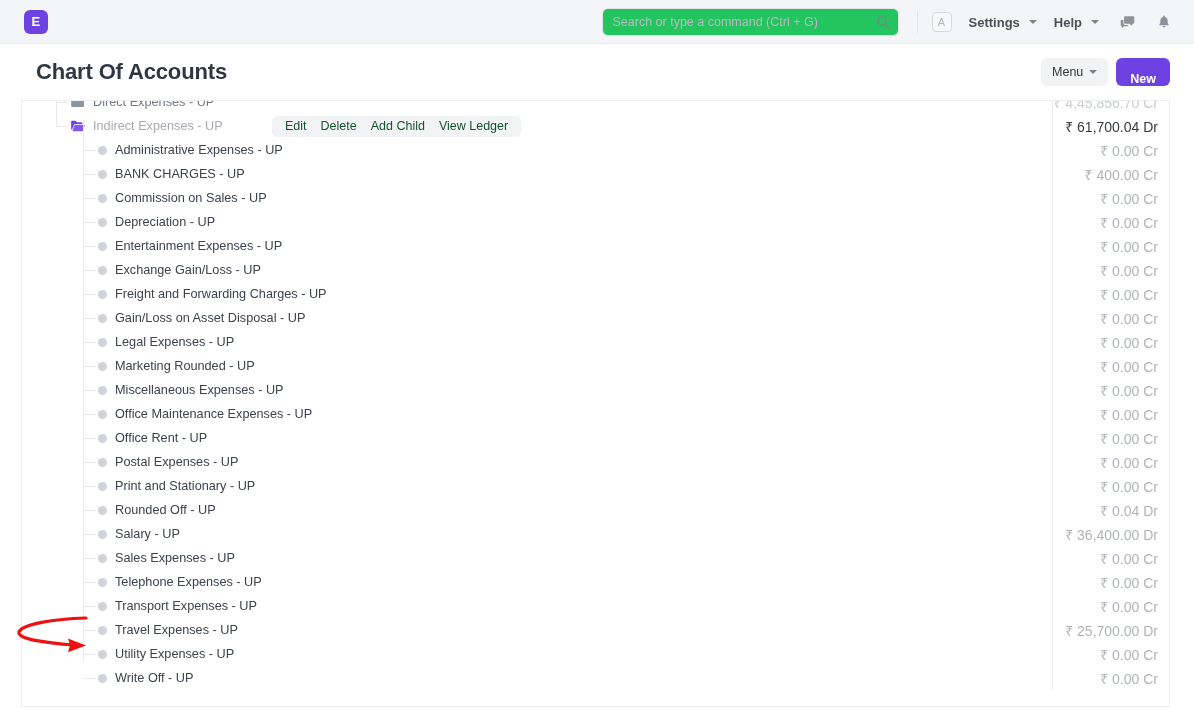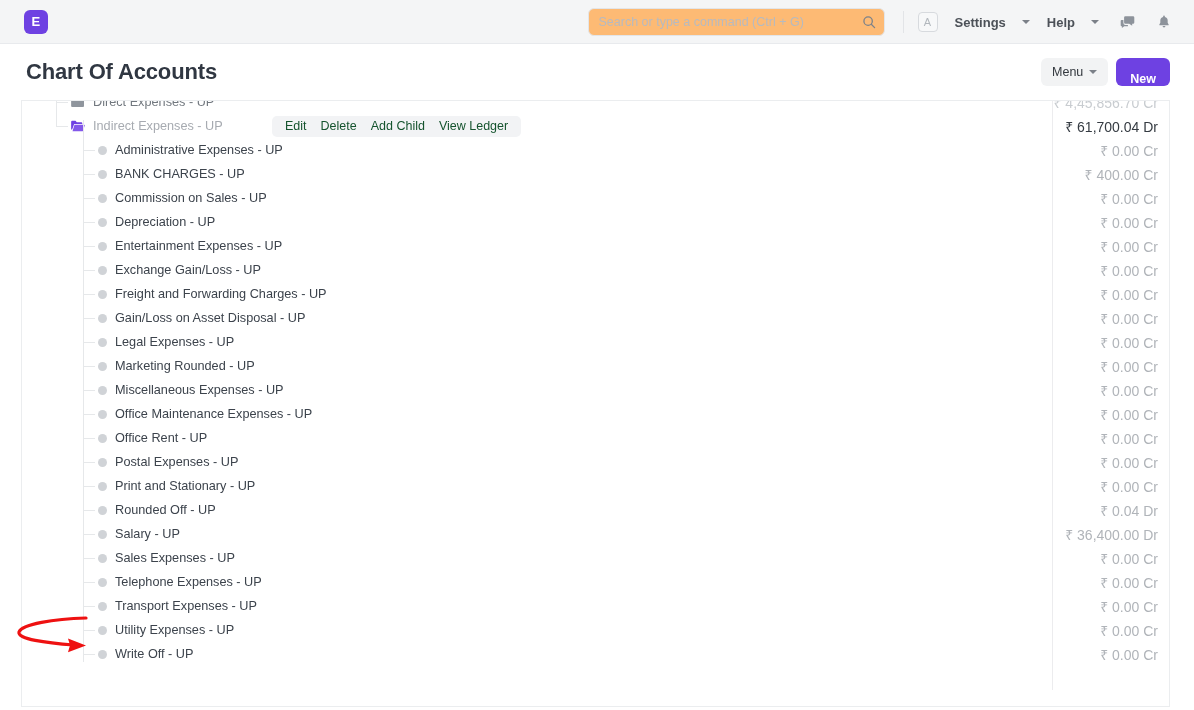--- a/index.html
+++ b/index.html
@@ -38,21 +38,21 @@
     align-items: center;
   }
   .search-wrap {
     position: relative;
     width: 297px; height: 28px;
   }
   .search-input {
     width: 100%; height: 100%;
     border: 1px solid #e3e5e8;
     border-radius: 6px;
-    background: #fdba74;
+    background: #22c55e;
     font-size: 12.5px;
     color: #4a4f55;
     padding: 0 30px 0 10px;
     font-family: "Liberation Sans", sans-serif;
     outline: none;
   }
   .search-input::placeholder { color: #b6bac0; }
   .search-ico {
     position: absolute;
     right: 9px; top: 50%;
@@ -74,21 +74,21 @@
     font-size: 11px;
     display: flex; align-items: center; justify-content: center;
   }
   .nav-item {
     margin-left: 17px;
     font-size: 13px;
     font-weight: bold;
     color: #4c5158;
     display: flex;
     align-items: center;
-    gap: 16px;
+    gap: 9px;
     cursor: pointer;
   }
   .caret {
     width: 0; height: 0;
     border-left: 4px solid transparent;
     border-right: 4px solid transparent;
     border-top: 4.5px solid #7b8088;
   }
   .nav-ico {
     margin-left: 20px;
@@ -100,21 +100,21 @@
 
   
   .page-head {
     position: relative;
     height: 56px;
     background: #fff;
     display: flex;
     align-items: center;
   }
   .page-title {
-    margin-left: 26px;
+    margin-left: 36px;
     font-size: 22px;
     font-weight: bold;
     color: #303742;
     letter-spacing: -.15px;
   }
   .head-actions {
     position: absolute;
     right: 24px;
     display: flex;
     align-items: center;
@@ -492,20 +492,28 @@
           <span class="dot"></span>
         </span>
         <span class="label">Transport Expenses - UP</span>
         <span class="amount">₹ 0.00 Cr</span>
       </div>
       <div class="row level1">
         <span class="hline" style="left: 61px; top: 12px;"></span>
         <span class="node-ico">
           <span class="dot"></span>
         </span>
+        <span class="label">Travel Expenses - UP</span>
+        <span class="amount">₹ 25,700.00 Dr</span>
+      </div>
+      <div class="row level1">
+        <span class="hline" style="left: 61px; top: 12px;"></span>
+        <span class="node-ico">
+          <span class="dot"></span>
+        </span>
         <span class="label">Utility Expenses - UP</span>
         <span class="amount">₹ 0.00 Cr</span>
       </div>
       <div class="row level1">
         <span class="hline" style="left: 61px; top: 12px;"></span>
         <span class="node-ico">
           <span class="dot"></span>
         </span>
         <span class="label">Write Off - UP</span>
         <span class="amount">₹ 0.00 Cr</span>

